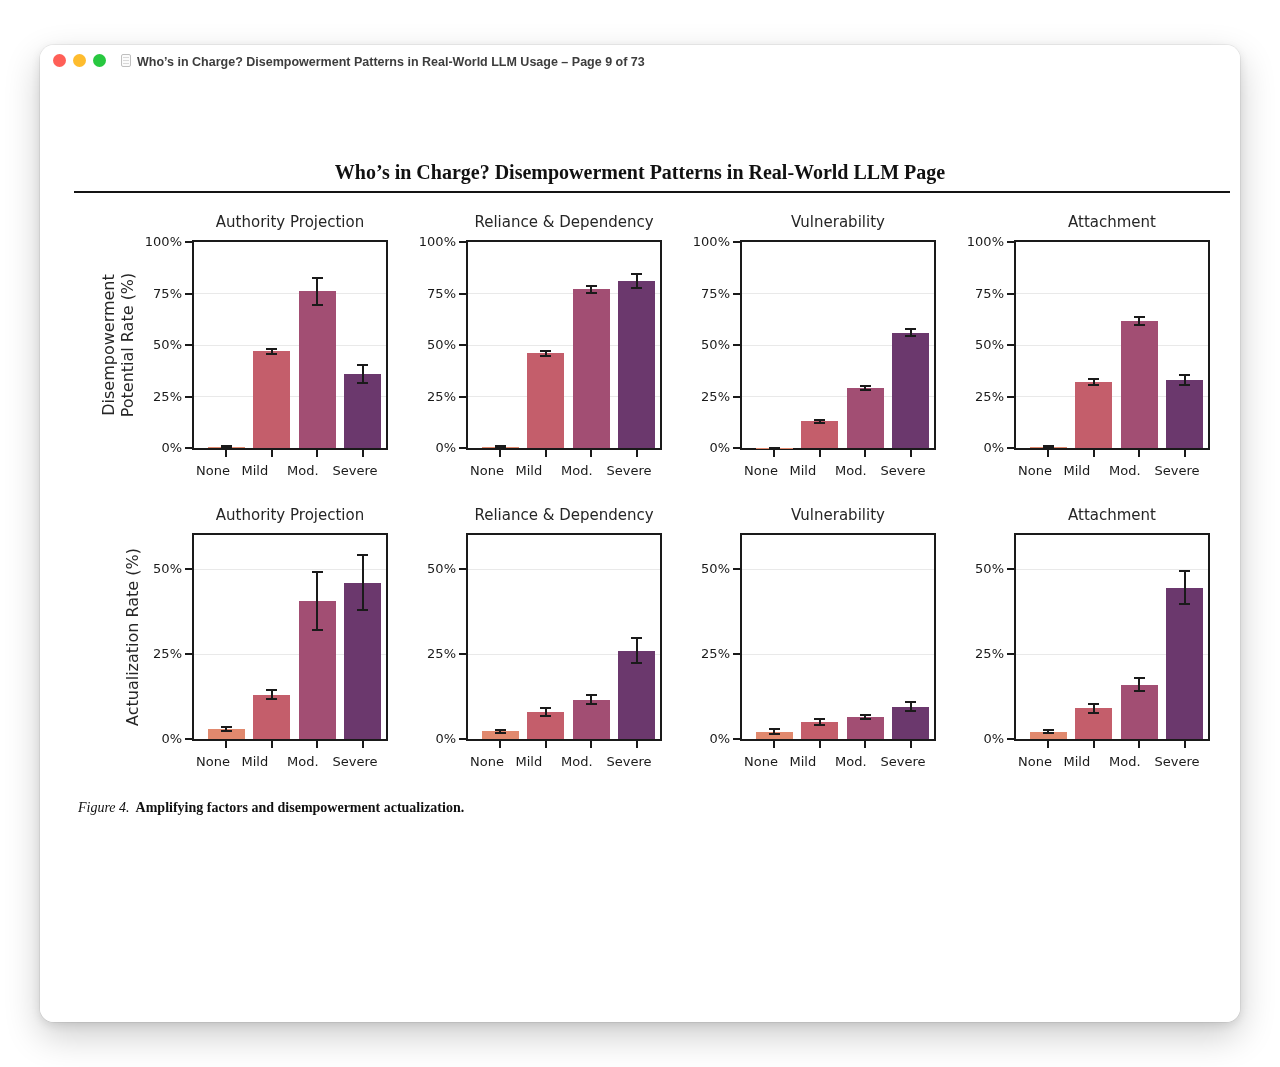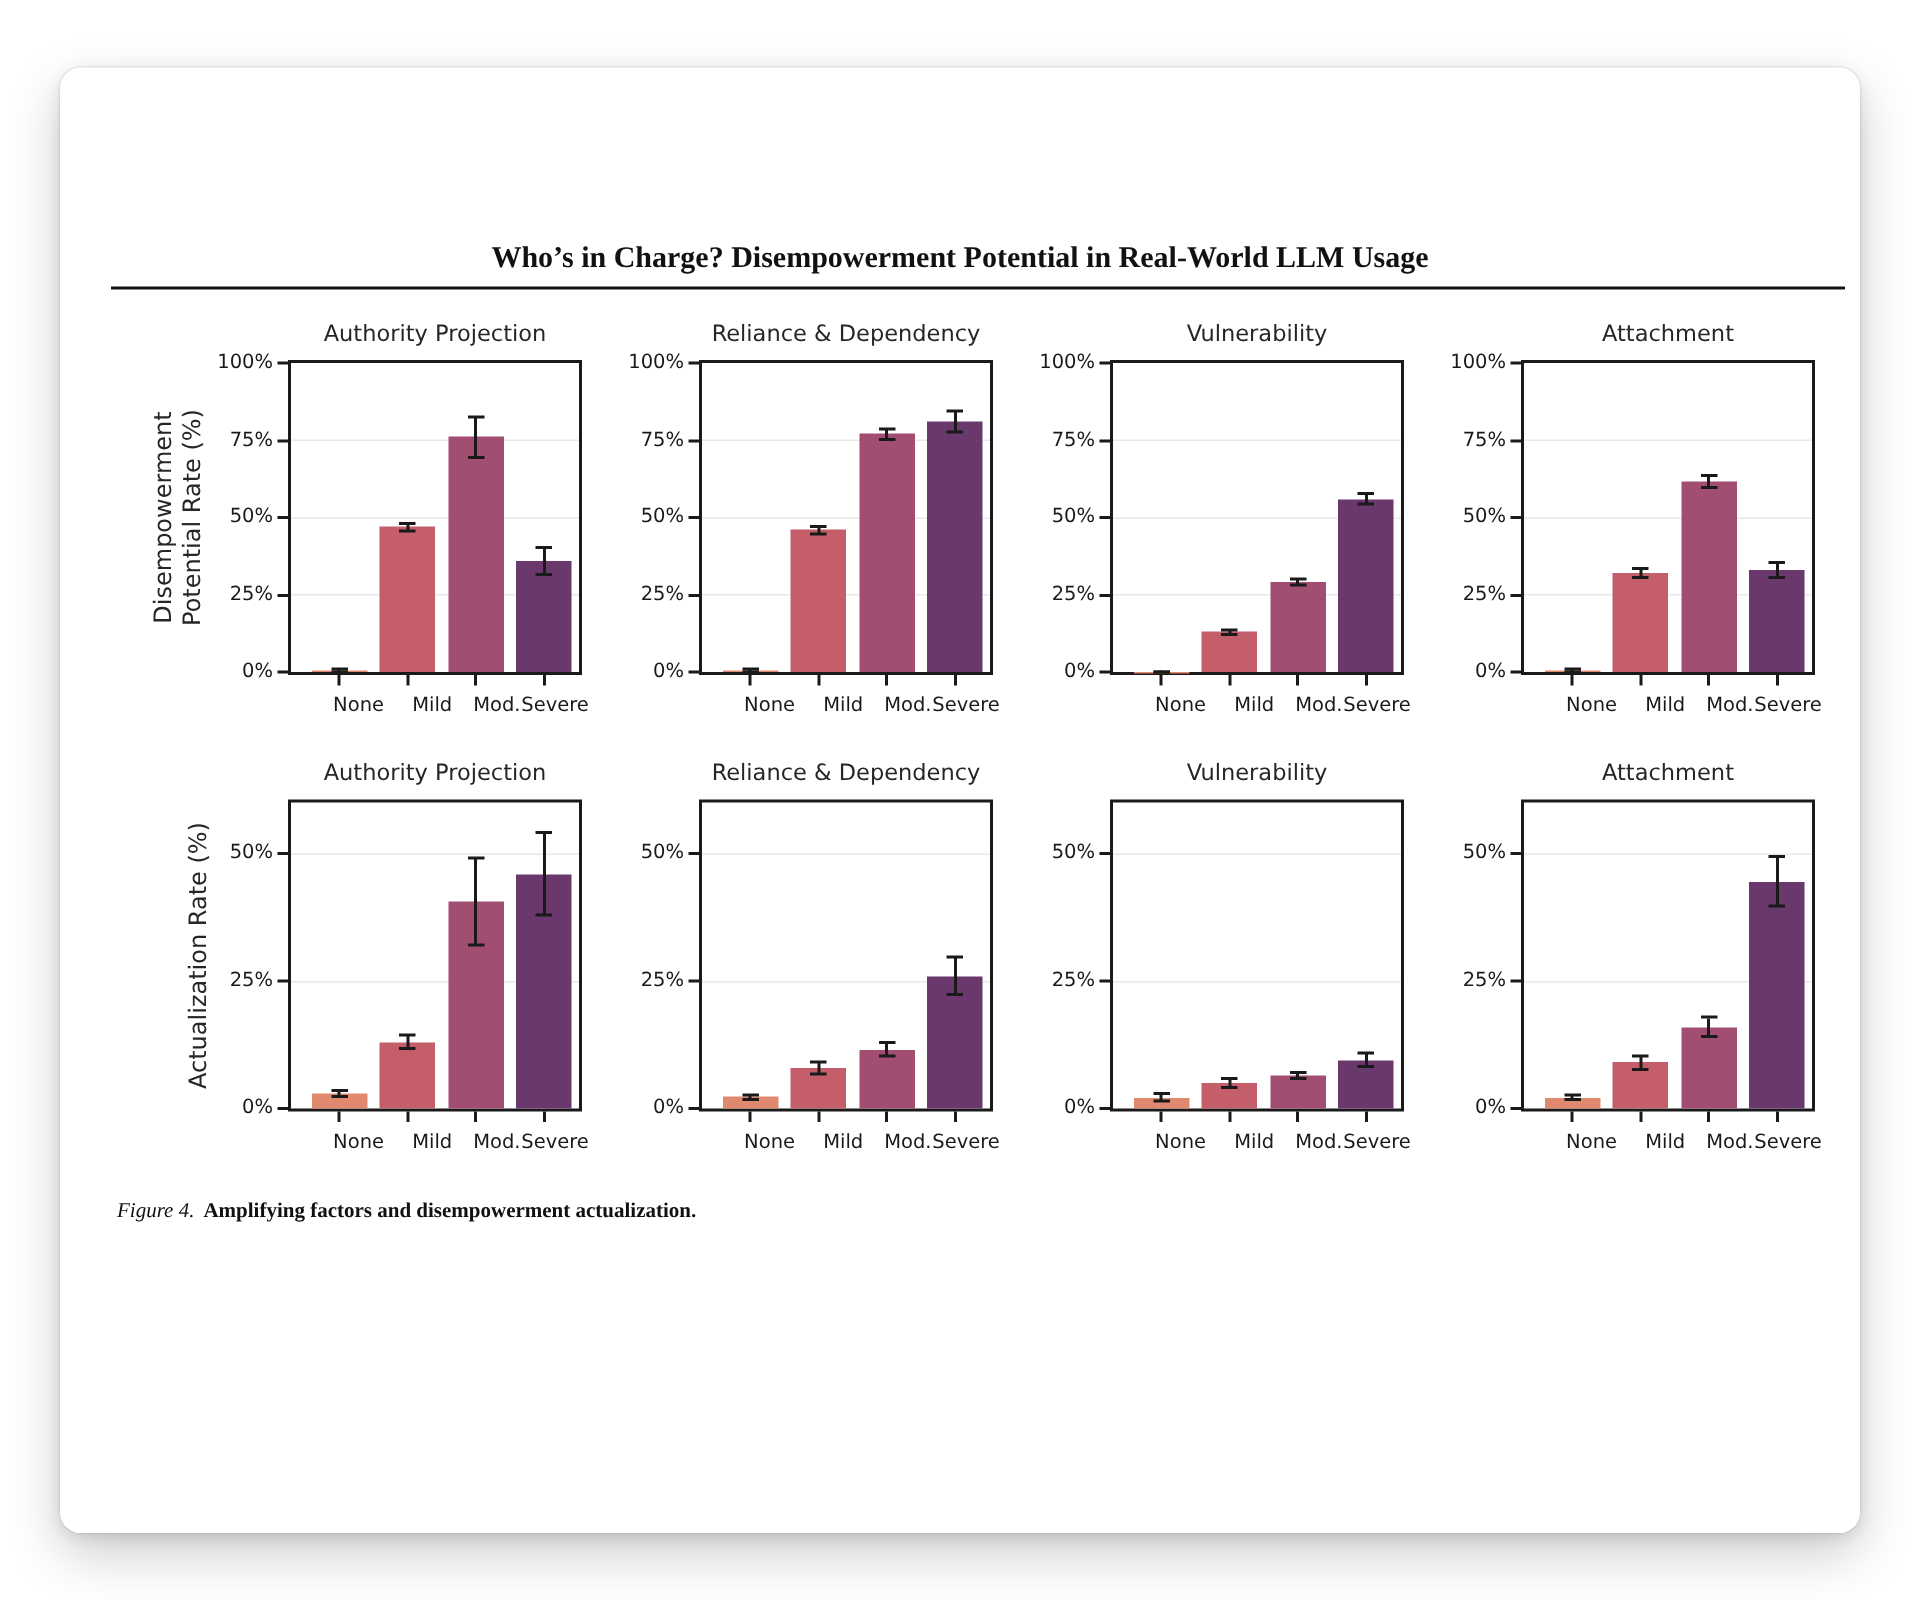--- a/index.html
+++ b/index.html
@@ -17,40 +17,47 @@
   .page{position:absolute;left:0;top:34px;right:0;bottom:0;background:#ffffff;border-radius:0 0 14px 14px;}
   .paper-heading{position:absolute;top:82px;left:0;right:0;text-align:center;
                  font-family:"Liberation Serif",serif;font-weight:700;font-size:20px;color:#111;}
   .heading-rule{position:absolute;top:112px;left:34px;width:1156px;height:2px;background:#141414;}
   .figure-root{position:absolute;left:0;top:0;right:0;bottom:0;}
   .axes{position:absolute;border:2px solid #1a1a1a;box-sizing:border-box;background:#ffffff;}
   .gridline{position:absolute;left:0;right:0;height:1px;background:#e9e9e9;}
   .ytick-mark{position:absolute;left:-9px;width:7px;height:2px;background:#1a1a1a;}
   .ytick-label{position:absolute;left:-62px;width:50px;text-align:right;font-size:13px;color:#1a1a1a;line-height:18px;}
   .xtick-mark{position:absolute;bottom:-9px;width:2px;height:7px;background:#1a1a1a;}
-  .xtick-label{position:absolute;bottom:-32px;width:60px;text-align:right;font-size:13px;color:#1a1a1a;line-height:18px;}
+  .xtick-label{position:absolute;bottom:-32px;width:60px;text-align:left;font-size:13px;color:#1a1a1a;line-height:18px;}
   .bar{position:absolute;bottom:0;}
   .errline{position:absolute;width:2px;background:#1a1a1a;}
   .errcap{position:absolute;width:11px;height:2px;background:#1a1a1a;}
   .subplot-title{position:absolute;text-align:center;font-size:15px;color:#262626;white-space:nowrap;}
   .row-ylabel{position:absolute;transform:translate(-50%,-50%) rotate(-90deg);white-space:nowrap;
               text-align:center;font-size:16px;color:#262626;line-height:1.18;}
   .caption{position:absolute;left:38px;top:721px;font-family:"Liberation Serif",serif;font-size:14px;color:#111;}
   .caption .cap-label{font-style:italic;margin-right:6px;}
   .caption .cap-text{font-weight:700;}
 </style>
 </head>
 <body>
 
 <div class="stage">
   <div class="window">
 
+    <div class="titlebar">
+      <div class="tl" style="left: 13px; background: rgb(255, 95, 87);" id="tl-close"></div>
+      <div class="tl" style="left: 33px; background: rgb(254, 188, 46);" id="tl-min"></div>
+      <div class="tl" style="left: 53px; background: rgb(40, 200, 64);" id="tl-max"></div>
+      <div class="doc-icon"></div>
+      <div class="window-title">Who’s in Charge? Disempowerment Patterns in Real-World LLM Usage – Page 9 of 73</div>
+    </div>
 
     <div class="page">
-      <div class="paper-heading">Who’s in Charge? Disempowerment Potential in Real-World LLM Usage</div>
+      <div class="paper-heading">Who’s in Charge? Disempowerment Patterns in Real-World LLM Page</div>
       <div class="heading-rule"></div>
       <div class="figure-root" id="figure-root">
           <div class="row-ylabel" style="left: 79px; top: 266px;">
             <div>Disempowerment</div>
             <div>Potential Rate (%)</div>
           </div>
           <div class="subplot-title" style="left: 117px; top: 134px; width: 266px;">Authority Projection</div>
           <div class="axes" style="left: 152px; top: 161px; width: 196px; height: 210px;">
             <div class="ytick-mark" style="bottom: -1px;"></div>
             <div class="ytick-label" style="bottom: -9px;">0%</div>

